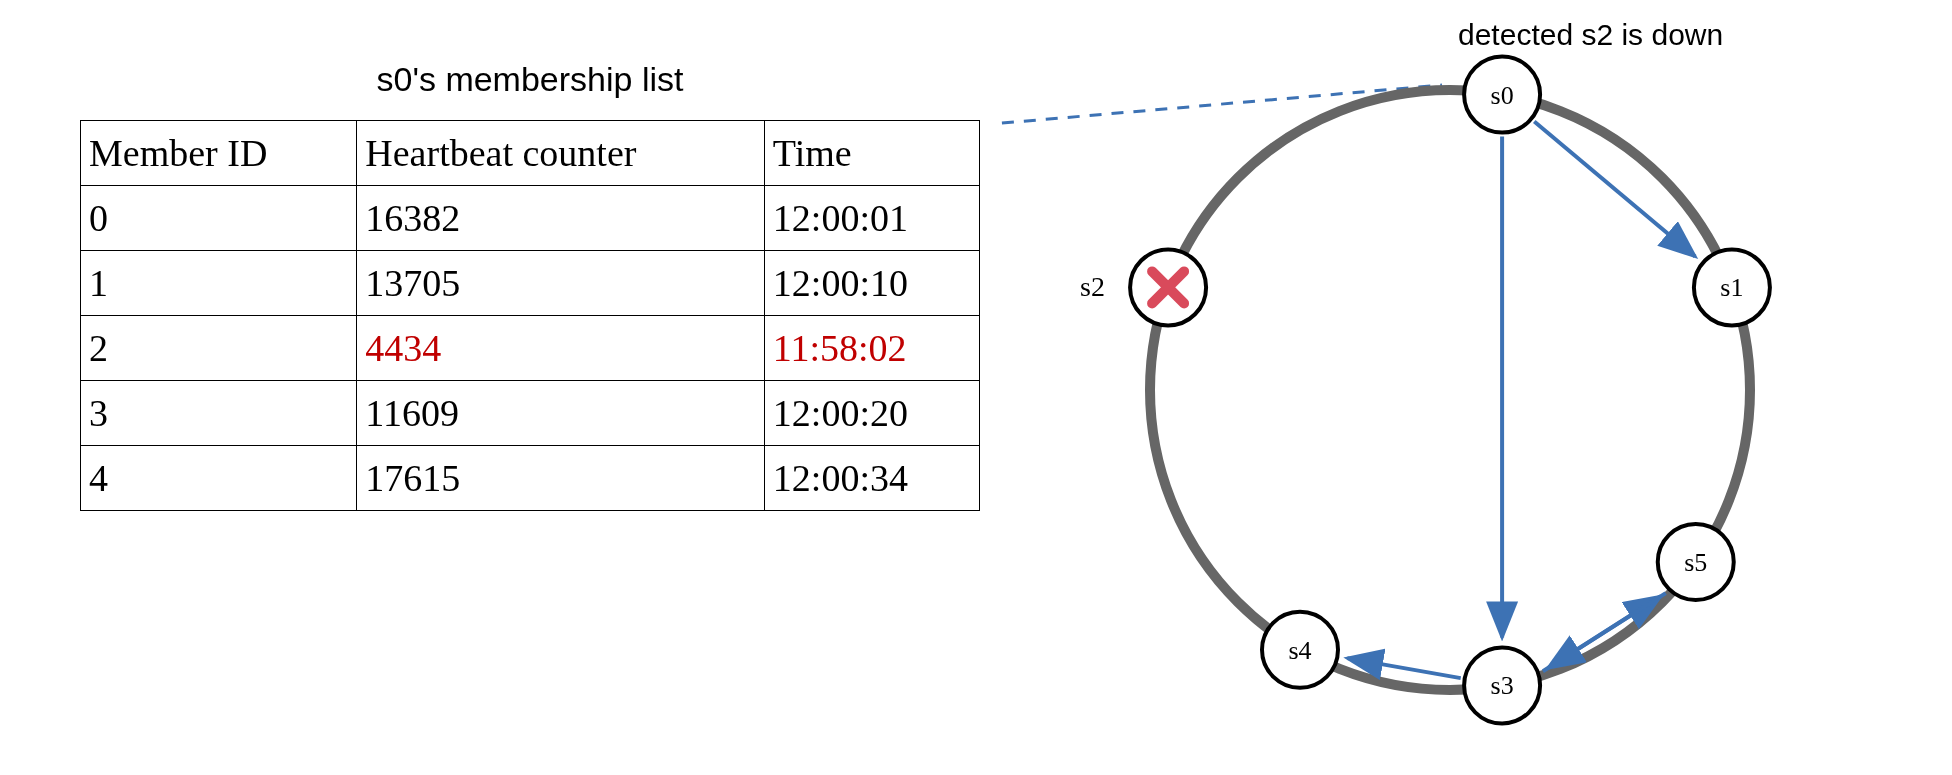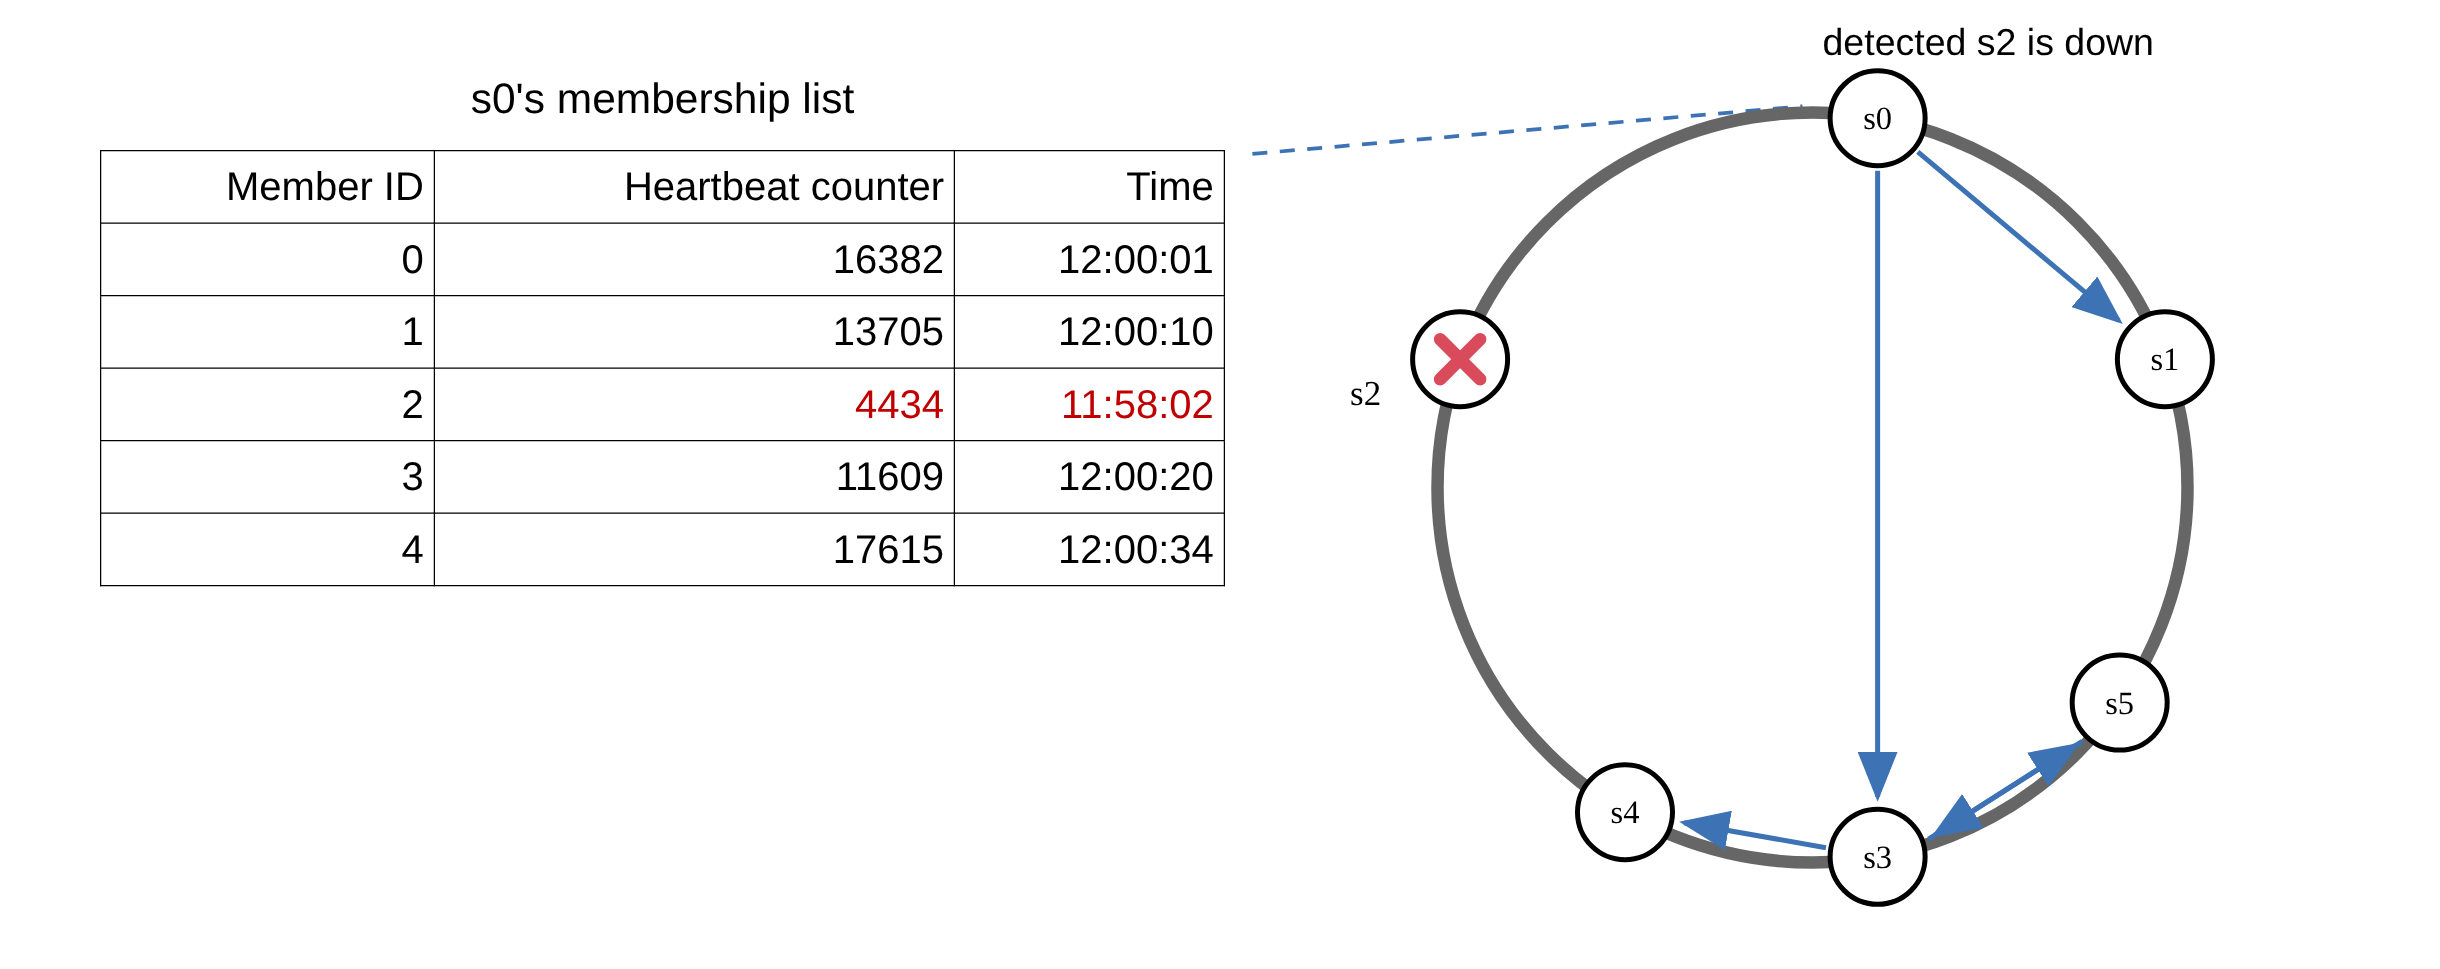--- a/index.html
+++ b/index.html
@@ -29,23 +29,24 @@
     position: absolute;
     left: 80px;
     top: 120px;
     border-collapse: collapse;
     width: 900px;
   }
   table.membership th,
   table.membership td {
     border: 1px solid #000;
     padding: 10px 8px;
-    text-align: right;
-    font-size: 32px;
+    text-align: left;
+    font-size: 38px;
     font-weight: normal;
+    font-family: Liberation Serif, serif;
   }
   table.membership th {
     font-weight: normal;
   }
   .stale {
     color: #c00000;
     font-weight: bold;
   }
   .ring-svg {
     position: absolute;
@@ -157,15 +158,15 @@
           <text x="300.00000000000006" y="658.8076211353316" text-anchor="middle" class="node-label">s4</text>
         </g>
         <g>
           <circle cx="168.0922137642275" cy="287.39395700229943" r="38" fill="#fff" stroke="#000" stroke-width="4"></circle>
           <line x1="152.0922137642275" y1="271.39395700229943" x2="184.0922137642275" y2="303.39395700229943" stroke="#d94a5b" stroke-width="10" stroke-linecap="round"></line>
           <line x1="152.0922137642275" y1="303.39395700229943" x2="184.0922137642275" y2="271.39395700229943" stroke="#d94a5b" stroke-width="10" stroke-linecap="round"></line>
         </g>
       </g>
   </svg>
 
-  <div id="s2-outer-label" class="s2-label" style="left: 1080.09px; top: 271.394px; margin-top: 29px;">s2</div>
+  <div id="s2-outer-label" class="s2-label" style="left: 1080.09px; top: 271.394px;">s2</div>
 
 </div>
 
 </body></html>

